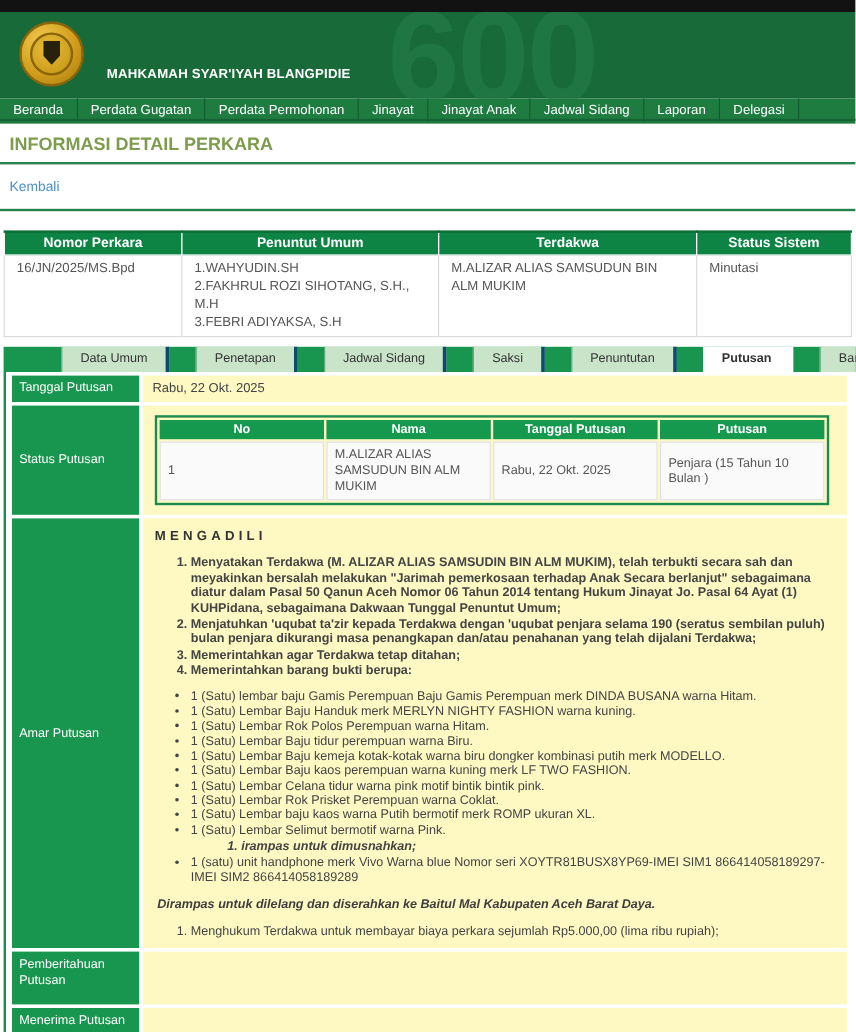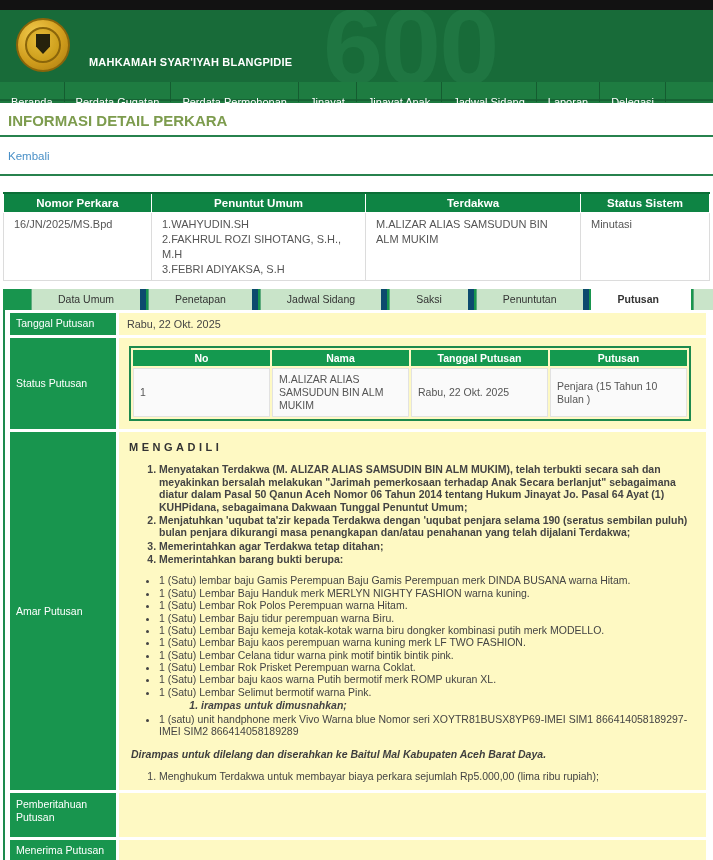--- a/index.html
+++ b/index.html
@@ -20,43 +20,43 @@
     border-radius: 50%; border: 2px solid #8a650a; background: radial-gradient(circle at 40% 35%, #e8bd3a, #c2920f); }
   .logo::after { content: ""; position: absolute; left: 18px; top: 14px; width: 14px; height: 20px;
     background: #26220c; clip-path: polygon(0 0, 100% 0, 100% 62%, 50% 100%, 0 62%); }
   .header-title { position: absolute; left: 88px; top: 13px; color: #ffffff;
     font-size: 21px; font-weight: bold; }
   .header-sub { position: absolute; left: 89px; top: 46px; color: #ffffff;
     font-size: 11px; font-weight: bold; letter-spacing: 0.2px; }
 
   
   .nav { height: 21px; background: #1e7c41; display: flex; border-bottom: 2px solid #15593016; box-shadow: inset 0 -2px 0 #166334; }
-  .nav-item { padding: 10px 11px; color: #fff; font-size: 11px; line-height: 20px;
+  .nav-item { padding: 0 11px; color: #fff; font-size: 11px; line-height: 20px;
     border-right: 1px solid #145c30; white-space: nowrap; cursor: pointer; }
 
   
   .page-heading { color: #7d9c4e; font-size: 15px; font-weight: bold; margin: 9px 0 6px 8px; }
   .hr-green { height: 2px; background: #27824d; border: none; }
   .back-link { display: inline-block; color: #4a90c7; font-size: 11.5px; margin: 13px 0 12px 8px; cursor: pointer; }
 
   
   table.summary { border-collapse: collapse; width: 707px; margin: 16px 3px 0 3px;
     border-top: 2px solid #0b6e37; }
   table.summary th { background: #0e8444; color: #fff; font-size: 11.5px; font-weight: bold;
     padding: 3px 4px; border: 1px solid #fff; border-top: none; text-align: center; }
   table.summary td { font-size: 11px; color: #555; padding: 4px 10px; border: 1px solid #dcdcdc;
     vertical-align: top; background: #fff; line-height: 1.35; }
   .col-nomor { width: 148px; } .col-penuntut { width: 214px; } .col-terdakwa { width: 215px; }
 
   
   .tabs { display: inline-flex; background: #18954e; height: 21px; margin: 8px 0 0 3px;
     padding-left: 28px; align-items: stretch; }
-  .tab { background: #c9e4c9; color: #333; font-size: 10.5px; padding: 0 26px; line-height: 21px;
-    margin-right: 2px; border-left: 1px solid #5eab7e; border-right: 6px solid #0c4a6e;
-    white-space: nowrap; cursor: pointer; }
+  .tab { background: #c9e4c9; color: #333; font-size: 10.5px; padding: 0 15px; line-height: 21px;
+    margin-right: 2px; border-left: 1px solid #5eab7e; border-right: 3px solid #0c4a6e;
+    white-space: nowrap; cursor: pointer; margin-left: 20px; }
   .tab.active { background: #ffffff; font-weight: bold; border-color: #fff; }
 
   
   .detail { margin-left: 3px; border-left: 2px solid #1d8a4e; min-height: 580px; }
   table.rows { border-collapse: separate; border-spacing: 3px; width: 702px; margin-left: 2px; }
   table.rows th { background: #18954e; color: #fff; font-size: 10.5px; font-weight: normal;
     text-align: left; padding: 4px 6px; width: 106px; vertical-align: middle; line-height: 1.25; }
   table.rows th.top { vertical-align: top; padding-top: 5px; }
   table.rows td { font-size: 10.8px; color: #444; padding: 2px 8px; vertical-align: middle; background: #fef9c3; }
   .h20 { height: 20px; } .h44 { height: 44px; } .h18 { height: 18px; }

